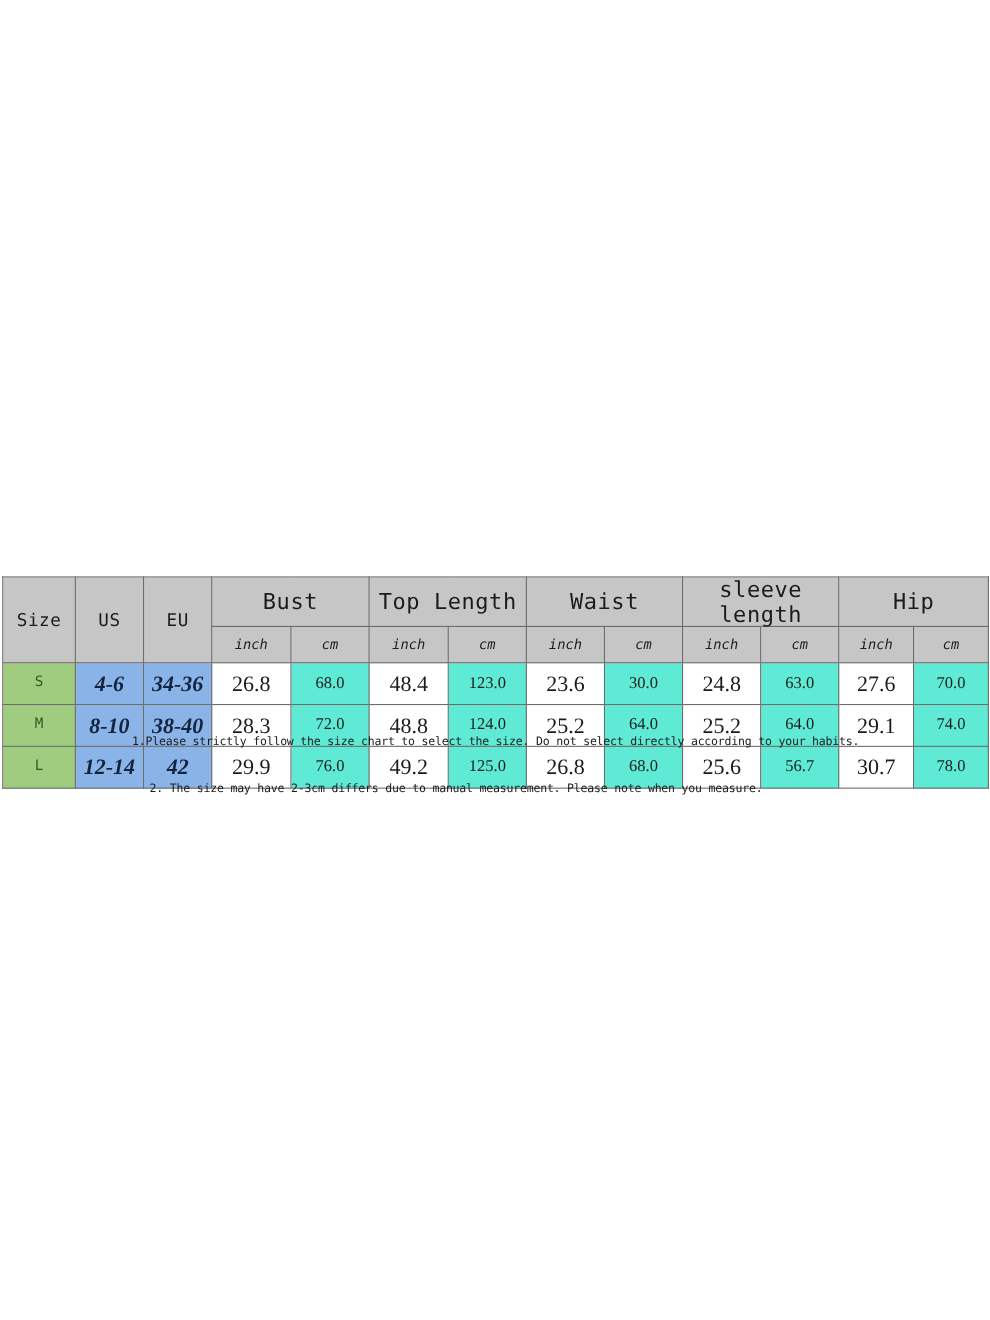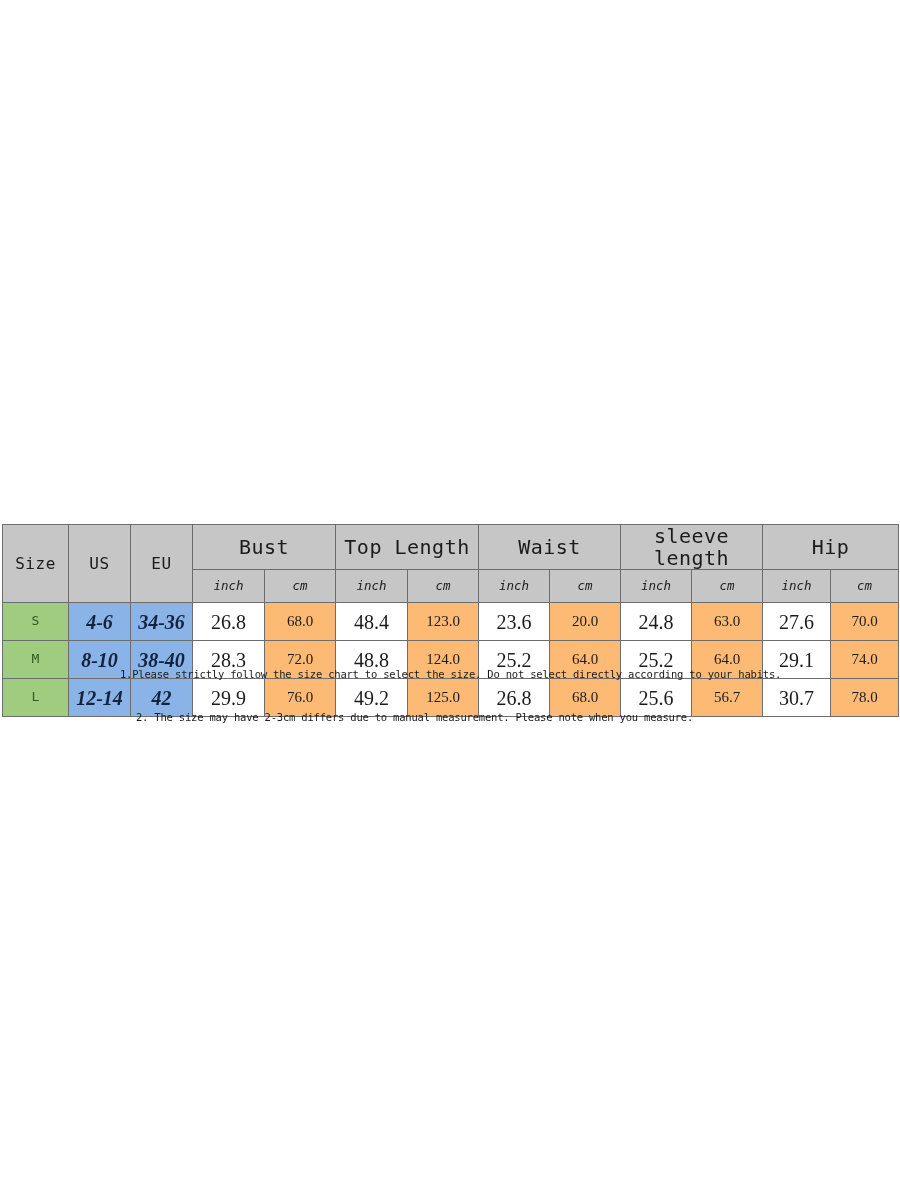--- a/index.html
+++ b/index.html
@@ -79,21 +79,21 @@
     font-style: italic;
     font-weight: bold;
     font-size: 20px;
   }
   .cell-inch {
     background: #ffffff;
     color: #1b1b1b;
     font-size: 20px;
   }
   .cell-cm {
-    background: #fdba74;
+    background: #5eead4;
     color: #1b1b1b;
     font-size: 15px;
   }
 
   
   .note {
     position: absolute;
     font-family: "DejaVu Sans Mono", monospace;
     font-size: 10.5px;
     color: #1b1b1b;
@@ -157,21 +157,21 @@
 
       <tr class="data-row">
         <td class="cell-size">S</td>
         <td class="cell-region">4-6</td>
         <td class="cell-region">34-36</td>
         <td class="cell-inch">26.8</td>
         <td class="cell-cm">68.0</td>
         <td class="cell-inch">48.4</td>
         <td class="cell-cm">123.0</td>
         <td class="cell-inch">23.6</td>
-        <td class="cell-cm">20.0</td>
+        <td class="cell-cm">30.0</td>
         <td class="cell-inch">24.8</td>
         <td class="cell-cm">63.0</td>
         <td class="cell-inch">27.6</td>
         <td class="cell-cm">70.0</td>
       </tr>
 
       <tr class="data-row">
         <td class="cell-size">M</td>
         <td class="cell-region">8-10</td>
         <td class="cell-region">38-40</td>

